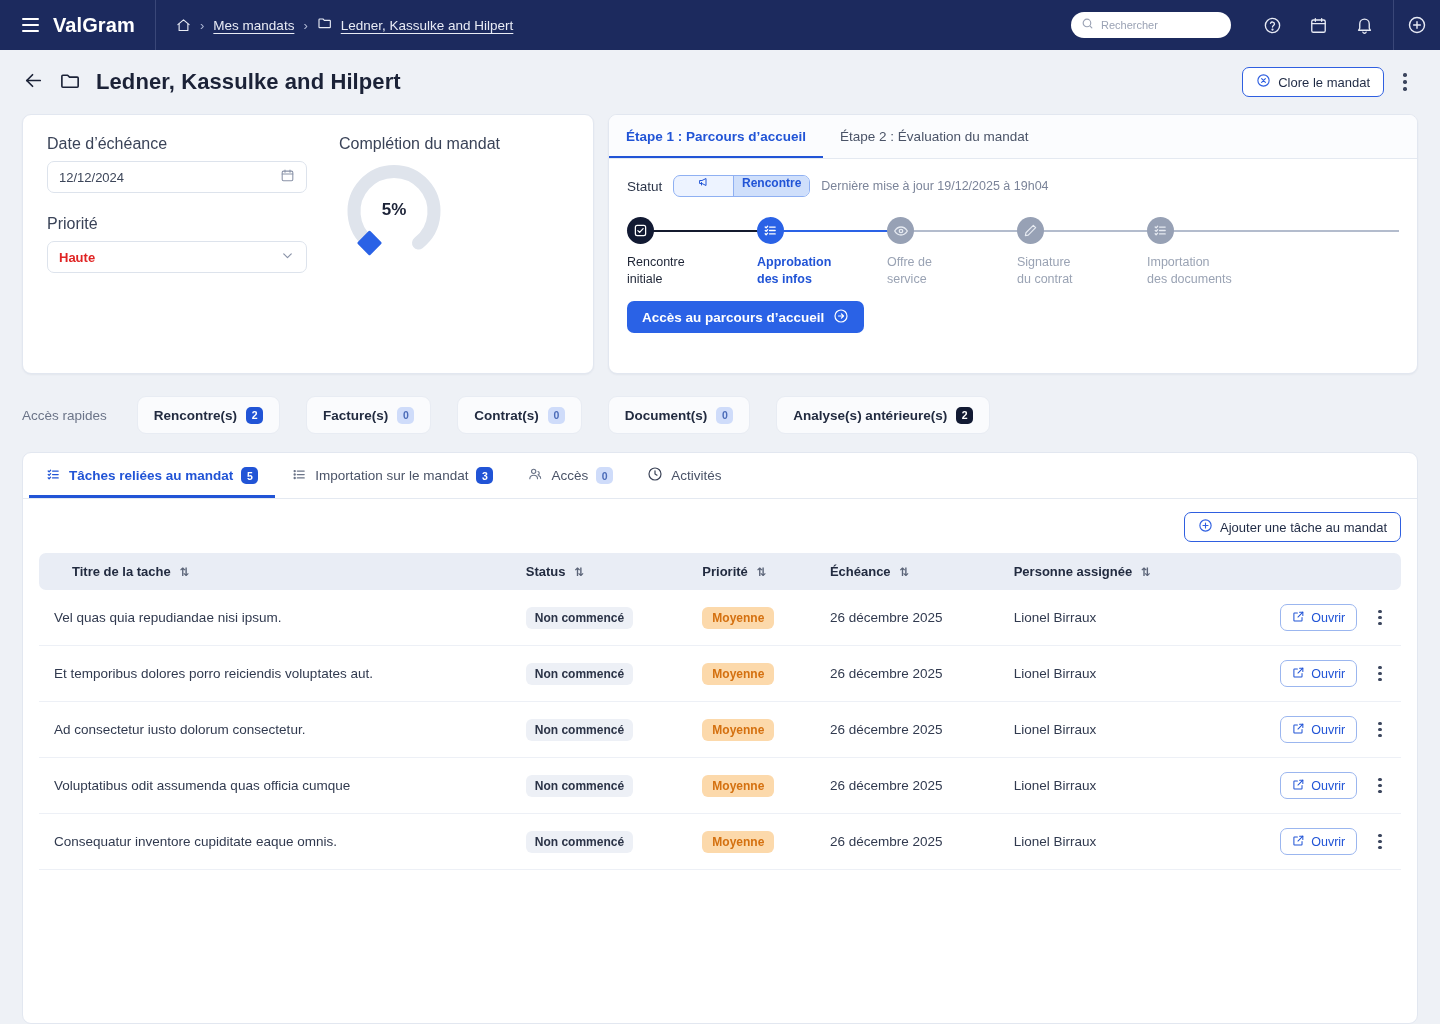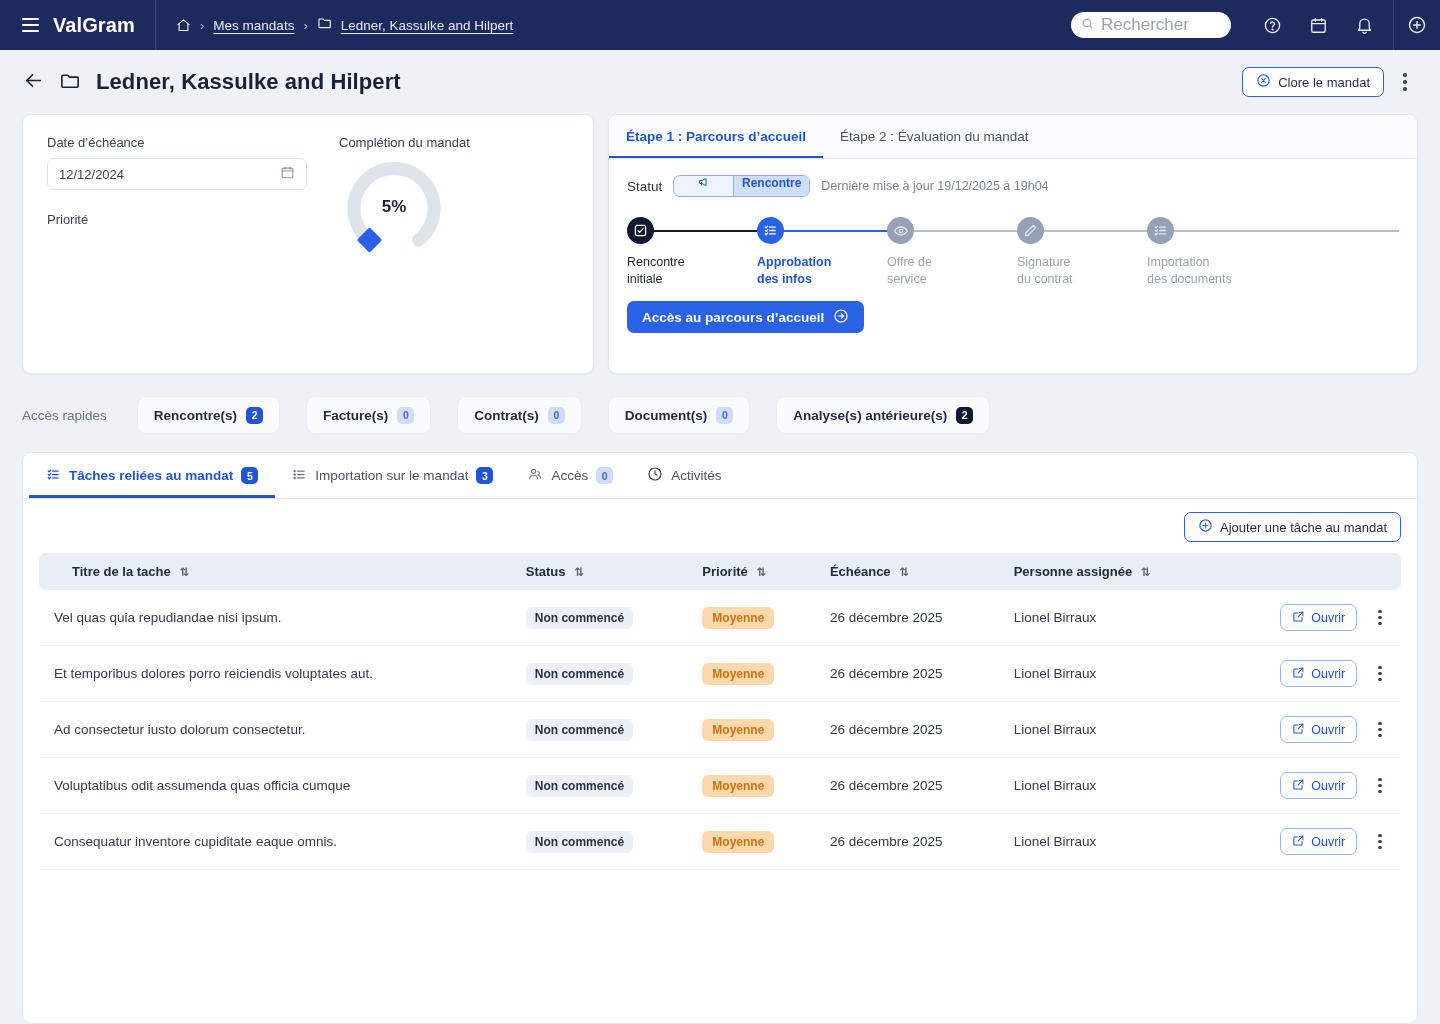--- a/index.html
+++ b/index.html
@@ -34,21 +34,21 @@
     text-underline-offset: 3px; cursor: pointer; white-space: nowrap;
   }
   .crumb-cur { display: inline-flex; align-items: center; gap: 8px; }
 
   .nav-right { display: flex; align-items: center; gap: 0; padding-right: 0; height: 50px; }
   .searchbox {
     width: 160px; height: 26px; background: #fff; border-radius: 13px;
     display: flex; align-items: center; gap: 7px; padding: 0 10px; margin-right: 18px;
   }
   .searchbox input {
-    border: 0; outline: 0; font-size: 17px; width: 120px;
+    border: 0; outline: 0; font-size: 11px; width: 120px;
     font-family: "Liberation Sans", sans-serif; color: #3b4357; background: transparent;
   }
   .searchbox input::placeholder { color: #9aa2b4; }
   .nav-icon {
     width: 46px; height: 50px; display: flex; align-items: center; justify-content: center;
     cursor: pointer;
   }
   .nav-div { width: 1px; height: 50px; background: #3a4778; margin-left: 6px; }
 
   
@@ -88,21 +88,21 @@
     min-width: 17px; height: 17px; border-radius: 5px; font-size: 10.5px; font-weight: 700;
     display: inline-flex; align-items: center; justify-content: center; padding: 0 5px;
     background: #2154d6; color: #fff;
   }
   .pill.light { background: #cfdcfa; color: #4b6bb8; }
   .pill.dark { background: #121a33; color: #fff; }
 
   
   .lc-body { display: flex; padding: 20px 24px 0 24px; }
   .field-col { width: 262px; }
-  .flabel { font-size: 13px; color: #3a4358; margin-bottom: 8px; display: block; }
+  .flabel { font-size: 16px; color: #3a4358; margin-bottom: 8px; display: block; }
   .finput {
     width: 260px; height: 32px; border: 1px solid #dde3ec; border-radius: 7px; background: #fff;
     display: flex; align-items: center; padding: 0 11px; font-size: 13px; color: #3c4considering;
   }
   .finput { color: #3c4559; justify-content: space-between; }
   .finput .val { font-size: 13px; color: #3c4559; }
   .finput.sel .val { color: #e02424; font-weight: 700; }
   .gap-22 { height: 22px; }
 
   .gauge-col { padding-left: 30px; }
@@ -320,20 +320,28 @@
               <svg width="15" height="15" viewBox="0 0 24 24" fill="none" stroke="#8a93a8" stroke-width="1.7" stroke-linecap="round" stroke-linejoin="round">
                   <rect x="3.5" y="5" width="17" height="15.5" rx="2"></rect>
                   <path d="M3.5 9.6h17M8 3.3v3.4M16 3.3v3.4"></path>
                 </svg>
             </span>
           </div>
 
           <div class="gap-22"></div>
 
           <label class="flabel">Priorité</label>
+          <div class="finput sel">
+            <span class="val">Haute</span>
+            <span>
+              <svg width="15" height="15" viewBox="0 0 24 24" fill="none" stroke="#8a93a8" stroke-width="1.9" stroke-linecap="round" stroke-linejoin="round">
+                  <path d="m6 9.5 6 6 6-6"></path>
+                </svg>
+            </span>
+          </div>
         </div>
 
         <div class="gauge-col">
           <div class="flabel">Complétion du mandat</div>
           <div class="gauge-wrap">
             <svg width="110" height="100" viewBox="0 0 110 100">
 
               <path d="M 30.5 88 A 40 40 0 1 1 79.5 88" fill="none" stroke="#dfe4ec" stroke-width="13" stroke-linecap="round" transform="translate(0,-6)"></path>
 
               <rect x="-9" y="-9" width="18" height="18" rx="1.5" fill="#2a62e6" transform="translate(30.5,82) rotate(45)"></rect>

